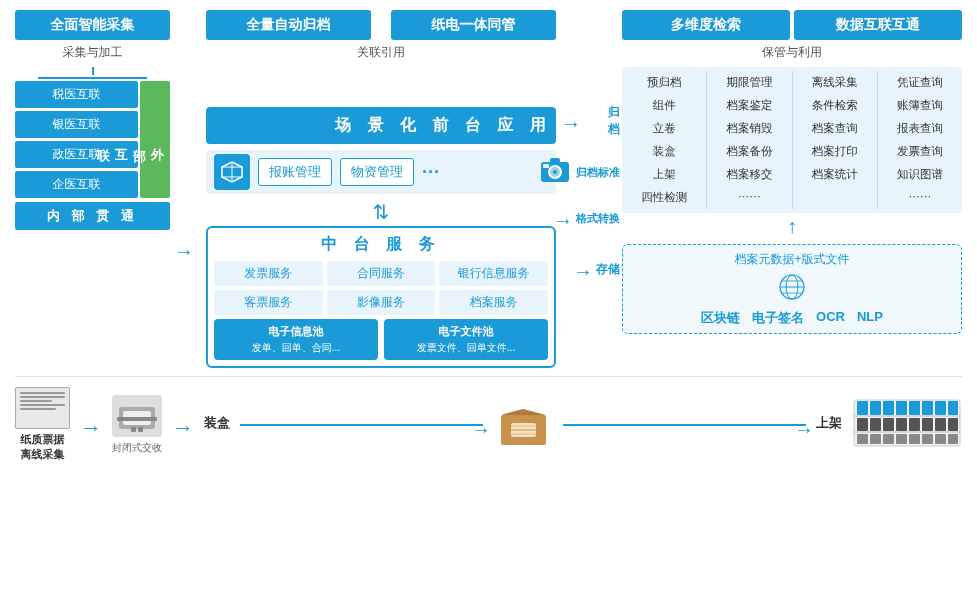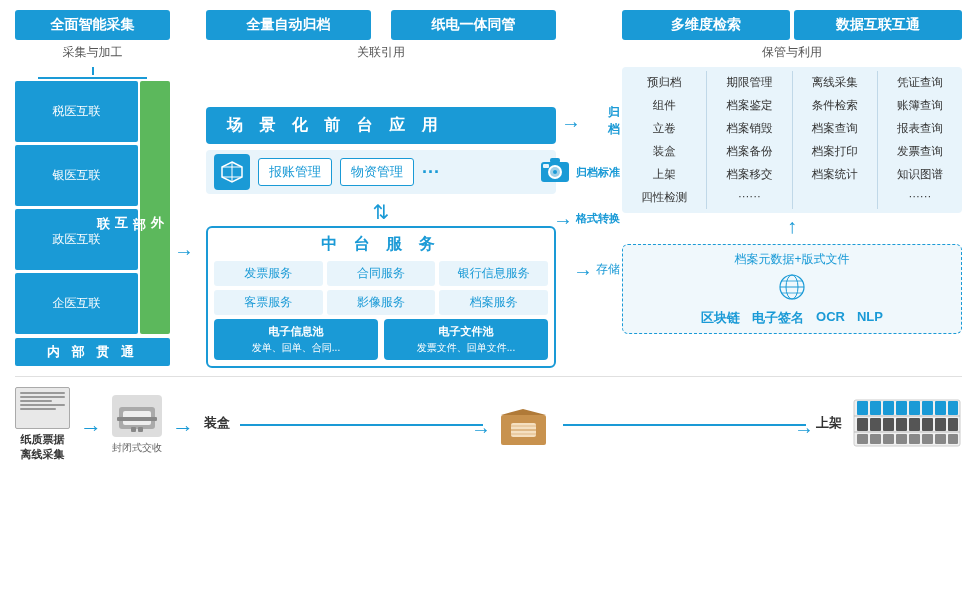--- a/index.html
+++ b/index.html
@@ -71,21 +71,21 @@
       display: flex;
       flex-direction: column;
       gap: 3px;
       flex: 1;
     }
 
     .blue-item {
       background: #1a9ad6;
       color: #fff;
       text-align: center;
-      padding: 22px 2px;
+      padding: 5px 2px;
       font-size: 12px;
       border-radius: 2px;
     }
 
     .external-box {
       background: #5cb85c;
       color: #fff;
       writing-mode: vertical-rl;
       text-align: center;
       padding: 6px 4px;
@@ -134,22 +134,22 @@
     .middle-sub-label {
       text-align: center;
       color: #555;
       font-size: 12px;
       margin-bottom: 6px;
     }
 
     .scene-front-box {
       background: #1a9ad6;
       color: #fff;
-      text-align: left;
-      padding: 8px 21px;
+      text-align: right;
+      padding: 8px 4px;
       font-size: 16px;
       font-weight: bold;
       letter-spacing: 6px;
       border-radius: 4px;
       margin-bottom: 6px;
       margin-top: 46px;
     }
 
     .app-row {
       display: flex;
@@ -463,21 +463,21 @@
       </div>
       <div class="flow-item">
         <div style="display:flex;align-items:center;gap:3px;">
           <span style="font-size:20px;color:#1a9ad6;">→</span>
           <span style="font-size:11px;color:#1a9ad6;font-weight:bold;white-space:nowrap;">格式转换</span>
         </div>
       </div>
       <div class="flow-item">
         <div style="display:flex;align-items:center;gap:3px;">
           <span style="font-size:20px;color:#1a9ad6;">→</span>
-          <span style="font-size:12px;color:#1a9ad6;font-weight:normal;">存储</span>
+          <span style="font-size:12px;color:#1a9ad6;font-weight:bold;">存储</span>
         </div>
       </div>
     </div>
 
     <div class="col-right right-area-wrapper">
       <div class="right-headers">
         <div class="header-box-blue">多维度检索</div>
         <div class="header-box-blue">数据互联互通</div>
       </div>
       <div class="right-sub-label">保管与利用</div>

